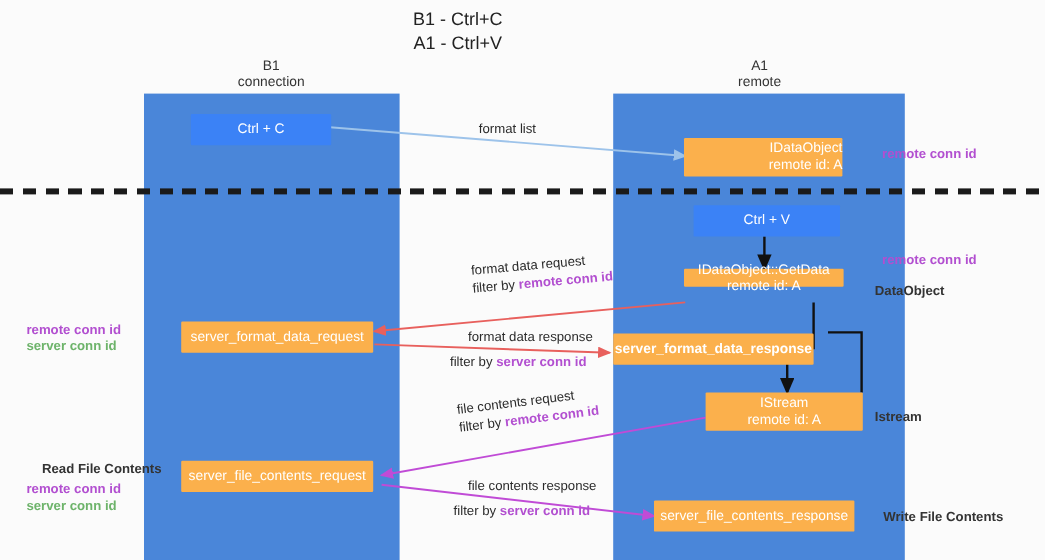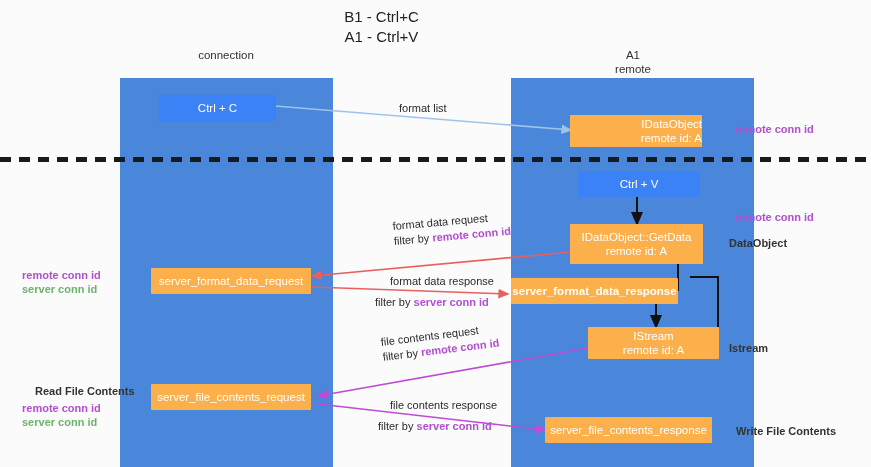--- a/index.html
+++ b/index.html
@@ -117,20 +117,21 @@
 <body>
 
 <div id="stage">
 
   <div id="title">
     <span>B1 - Ctrl+C</span>
     <span>A1 - Ctrl+V</span>
   </div>
 
   <div class="col-head" id="head-b1">
+    <span class="l1">B1</span>
     <span class="l2">connection</span>
   </div>
   <div class="col-head" id="head-a1">
     <span class="l1">A1</span>
     <span class="l2">remote</span>
   </div>
 
   <div class="col" id="col-b1"></div>
   <div class="col" id="col-a1"></div>
 
@@ -175,21 +176,21 @@
 
   <div class="node orange" style="left:570px; top:115px; width:132px; height:32px;align-items:flex-end;">
     <span>IDataObject</span>
     <span class="sub">remote id: A</span>
   </div>
 
   <div class="node green" style="left:578px; top:171px; width:122px; height:26px;">
     <span>Ctrl + V</span>
   </div>
 
-  <div class="node orange" style="left:570px; top:224px; width:133px; height:40px;">
+  <div class="node orange" style="left:570px; top:224px; width:133px; height:15px;">
     <span>IDataObject::GetData</span>
     <span class="sub">remote id: A</span>
   </div>
 
   <div class="node orange" style="left:151px; top:268px; width:160px; height:26px;">
     <span>server_format_data_request</span>
   </div>
 
   <div class="node orange" style="left:511px; top:278px; width:167px; height:26px;font-weight:bold;">
     <span>server_format_data_response</span>

